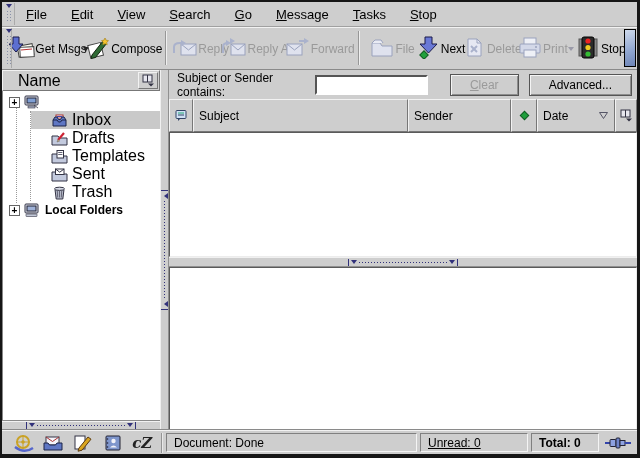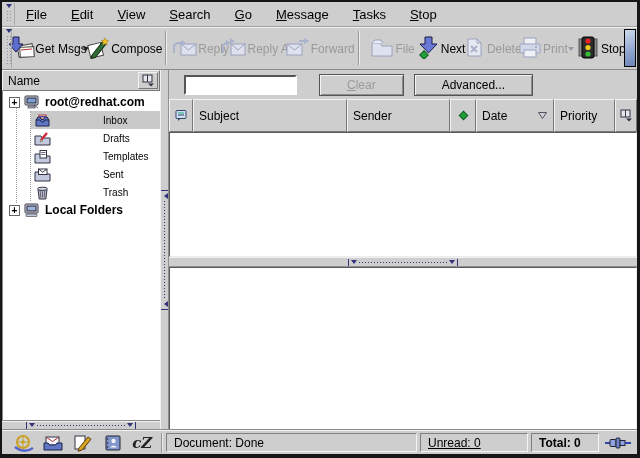--- a/index.html
+++ b/index.html
@@ -72,40 +72,40 @@
   }
 
   
   .content { flex:1; display:flex; min-height:0; }
 
   
   .folder-pane { width:158px; display:flex; flex-direction:column; background:#fff; }
   .fp-header {
     height:21px; background:#cecece; display:flex; align-items:center;
     border:1px solid; border-color:#f2f2f2 #777 #777 #f2f2f2;
-    font-size:12px; padding-left:5px;
+    font-size:16px; padding-left:15px;
   }
   .fp-picker {
     margin-left:auto; width:20px; height:17px; margin-right:1px;
     display:flex; align-items:center; justify-content:center;
     background:#cecece; border:1px solid; border-color:#f2f2f2 #777 #777 #f2f2f2;
   }
   .tree { flex:1; position:relative; background:#fff; overflow:hidden; padding-top:2px;
     border-left:1px solid #888; }
   .tree-vline { position:absolute; left:13px; top:16px; height:96px; border-left:1px dotted #9a9a9a; }
   .trow { height:18px; display:flex; align-items:center; font-size:12px; white-space:nowrap; }
   .trow.account { padding-left:6px; font-weight:bold; }
   .twisty {
     width:11px; height:11px; margin-right:4px; flex:none;
     background:#fff; border:1px solid #666;
     font-size:10px; line-height:9px; text-align:center; color:#000;
     position:relative; z-index:1;
   }
   .children { margin-left:27px; border-left:1px dotted #9a9a9a; }
-  .frow { height:18px; display:flex; align-items:center; font-size:10px; padding-left:3px;gap:48px; }
+  .frow { height:18px; display:flex; align-items:center; font-size:16px; padding-left:20px; }
   .frow.selected { background:#c9c9c9; }
   .ficon { width:17px; height:15px; margin-right:4px; flex:none; }
   .aicon { width:17px; height:15px; margin-right:4px; flex:none; }
   .fp-bottom {
     height:10px; background:#cecece;
     border-top:1px solid #8a8a8a; box-shadow: inset 0 1px 0 #f2f2f2;
     display:flex; align-items:center; justify-content:center;
   }
 
   
@@ -126,21 +126,21 @@
   
   .right-pane { flex:1; display:flex; flex-direction:column; min-width:0; background:#cecece; }
   .search-bar { height:29px; display:flex; align-items:center; font-size:12px; padding:0 5px 0 8px; }
   .search-input {
     width:113px; height:20px; margin-left:7px;
     border:2px solid; border-color:#555 #fff #fff #555;
     background:#fff; font-size:12px; padding:0 3px;
     font-family:"Liberation Sans",sans-serif;
   }
   .pbtn {
-    height:22px; padding:0 27px; font-size:12px;
+    height:22px; padding:0 19px; font-size:12px;
     background:#cecece; color:#000;
     border:1px solid #555;
     box-shadow: inset 1px 1px 0 #f4f4f4, inset -1px -1px 0 #8d8d8d;
     font-family:"Liberation Sans",sans-serif;
   }
   .pbtn.disabled { color:#9a9a9a; }
   .pbtn.clear { margin-left:22px; }
   .pbtn.clear::first-letter { text-decoration: underline; }
   .pbtn.advanced { margin-left:10px; }
 
@@ -360,21 +360,20 @@
         <div class="trow account">
           <span class="twisty">+</span>
           <span class="aicon">
             <svg width="17" height="15" viewBox="0 0 17 15">
               <rect x="1" y="1" width="13" height="9" rx="1" fill="#dde1ec" stroke="#334"></rect>
               <rect x="3" y="3" width="9" height="5" fill="#7f9fd4" stroke="#223"></rect>
               <rect x="4" y="11" width="7" height="2" fill="#aab0c4" stroke="#334" stroke-width="0.6"></rect>
               <path d="M10,10 l4,3" stroke="#334" stroke-width="0.8"></path>
             </svg>
           </span>
-          <span>root@redhat.com</span>
         </div>
 
         <div class="children">
           <div class="frow selected">
             <span class="ficon">
               <svg width="17" height="15" viewBox="0 0 17 15">
                 <rect x="5" y="2" width="7" height="5" fill="#fff" stroke="#a33"></rect>
                 <line x1="6" y1="3.5" x2="11" y2="3.5" stroke="#44a"></line>
                 <line x1="6" y1="5" x2="11" y2="5" stroke="#a33"></line>
                 <path d="M2,7 l2,-3 h2 l1.5,2.5 h2 L11,4 h2 l2,3 v6 h-13 z" fill="#5f77c4" stroke="#1c2448"></path>
@@ -458,20 +457,21 @@
           <span class="tri-l"></span>
           <span class="dots"></span>
           <span class="tri-l"></span>
           <span class="cap"></span>
       </div>
     </div>
 
     <div class="right-pane">
 
       <div class="search-bar">
+        <span>Subject or Sender contains:</span>
         <input class="search-input" type="text" value="" style="">
         <button class="pbtn clear disabled">Clear</button>
         <button class="pbtn advanced">Advanced...</button>
       </div>
 
       <div class="thread-header">
         <div class="hcell hc-thread">
           <svg width="13" height="13" viewBox="0 0 13 13">
             <rect x="1" y="1.5" width="10" height="8" rx="1" fill="#cfe0f4" stroke="#346"></rect>
             <line x1="3" y1="4" x2="9" y2="4" stroke="#2a7"></line>
@@ -490,23 +490,20 @@
             <rect x="2.5" y="2.5" width="6" height="6" transform="rotate(45 5.5 5.5)" fill="#1f9e3c" stroke="#0c5a1e"></rect>
           </svg>
         </div>
         <div class="hcell hc-date">
           <span>Date</span>
           <span class="sort">
             <svg width="11" height="9" viewBox="0 0 11 9">
               <path d="M1.5,1.5 h8 l-4,6 z" fill="#cecece" stroke="#556"></path>
             </svg>
           </span>
-        </div>
-        <div class="hcell hc-priority">
-          <span>Priority</span>
         </div>
         <div class="hcell hc-picker">
           <svg width="13" height="13" viewBox="0 0 13 13">
             <rect x="1" y="1" width="9" height="7" fill="#e6e6ee" stroke="#334"></rect>
             <line x1="5.5" y1="1" x2="5.5" y2="8" stroke="#334"></line>
             <path d="M6,9.5 h6 l-3,3 z" fill="#334"></path>
           </svg>
         </div>
       </div>
 

